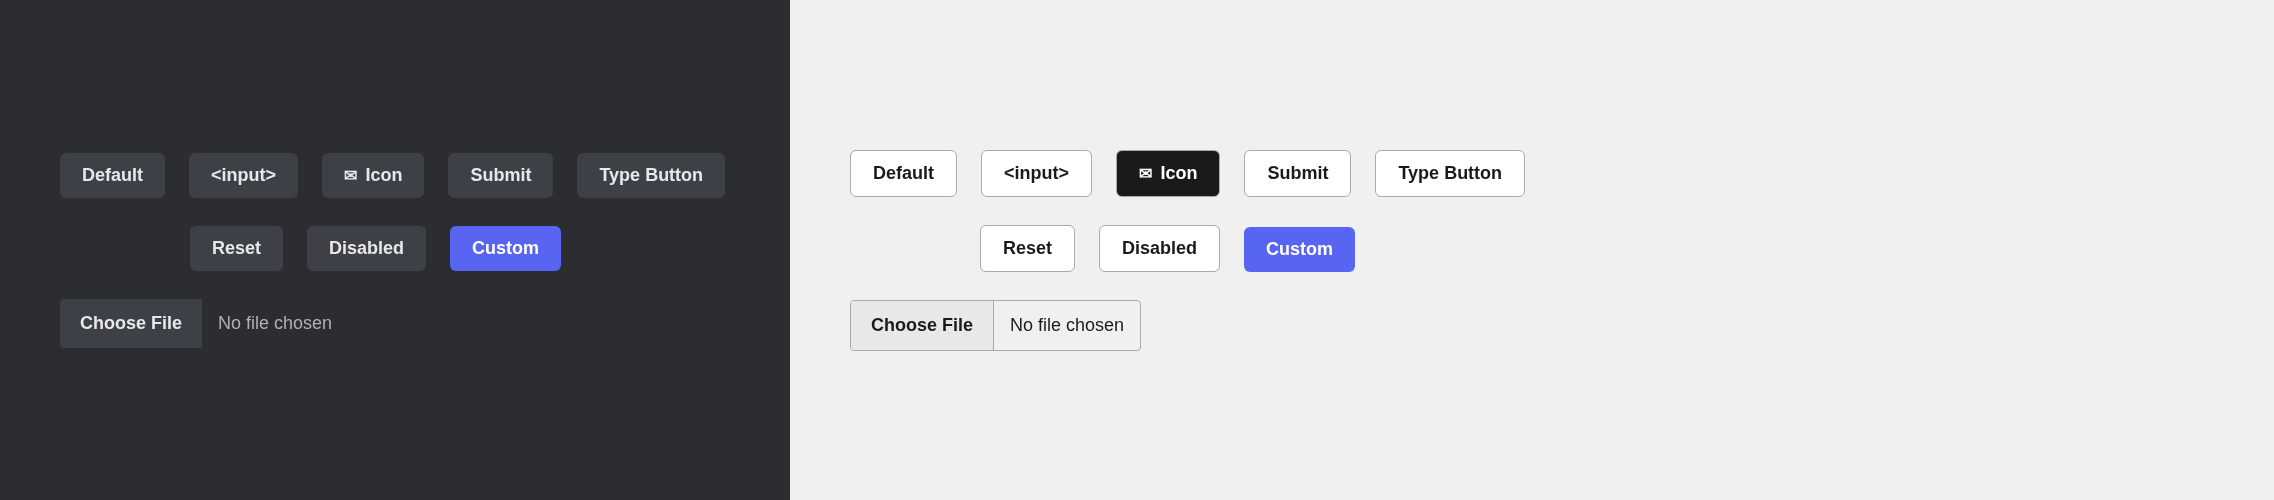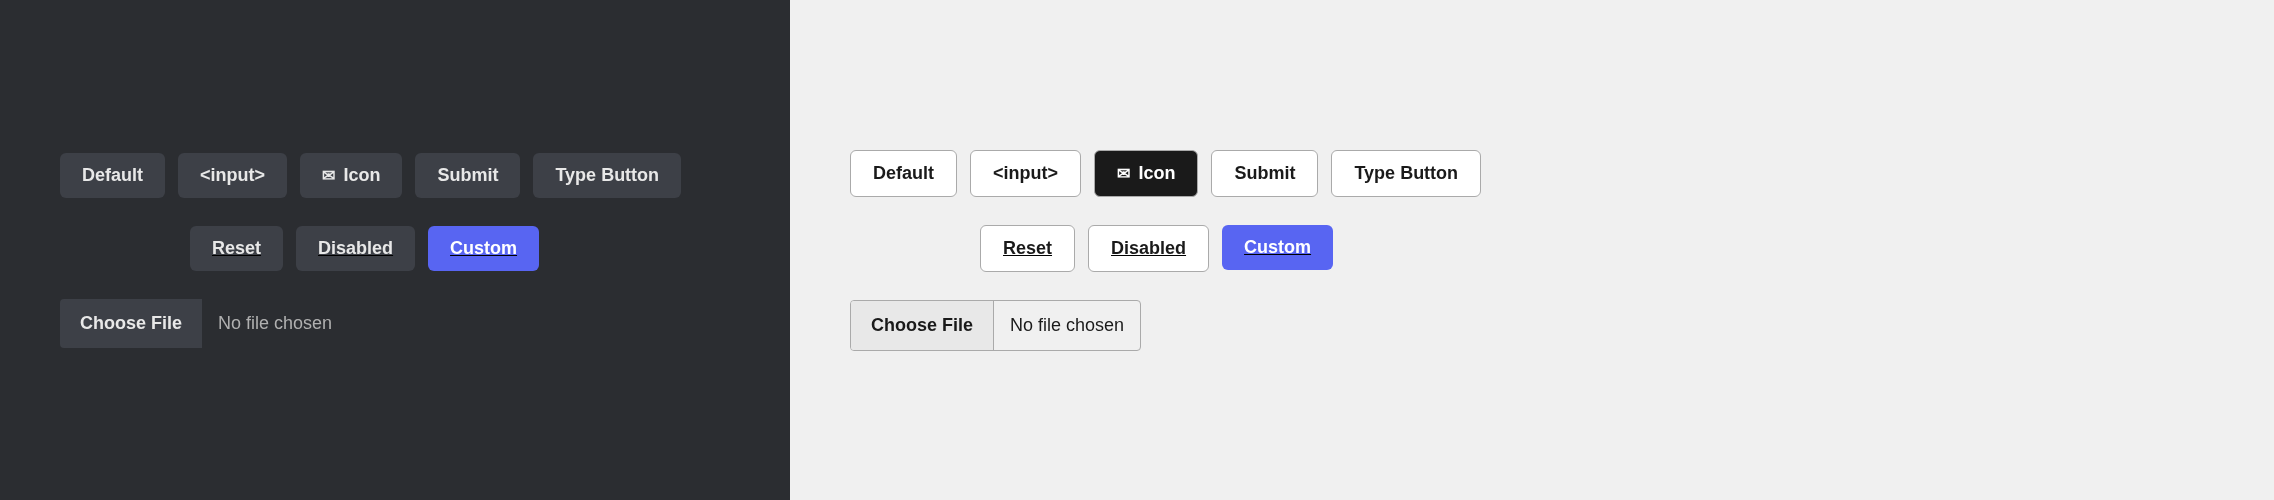--- a/index.html
+++ b/index.html
@@ -31,27 +31,26 @@
     }
 
     .panel-light {
       background-color: #f0f0f0;
       flex: 1;
     }
 
     .row {
       display: flex;
       flex-wrap: wrap;
-      gap: 13px;
-      align-items: flex-start;
+      gap: 24px;
+      align-items: flex-end;
     }
 
     .row-2 {
       padding-left: 130px;
-      text-decoration: underline;
     }
 
     
     .btn-dark {
       background-color: #3d4047;
       color: #e8e8e8;
       border: none;
       border-radius: 6px;
       padding: 12px 22px;
       font-size: 18px;

